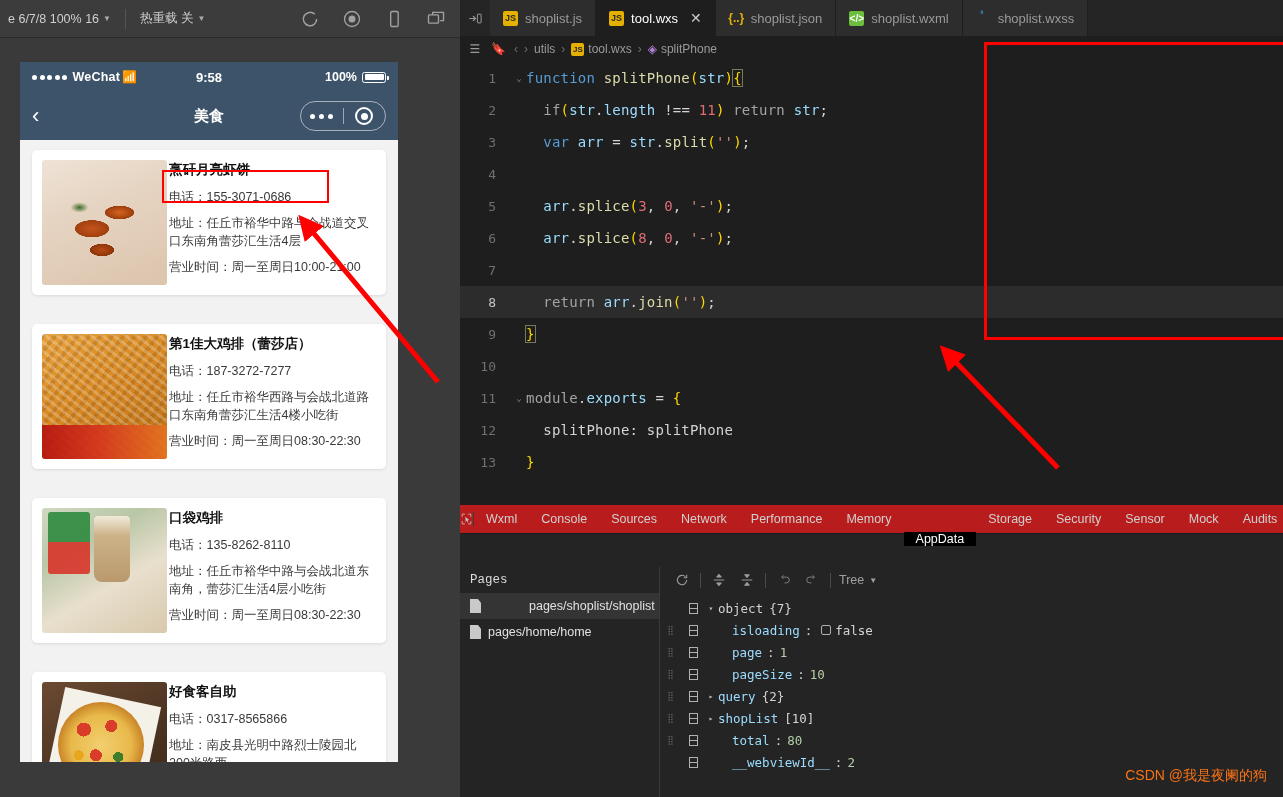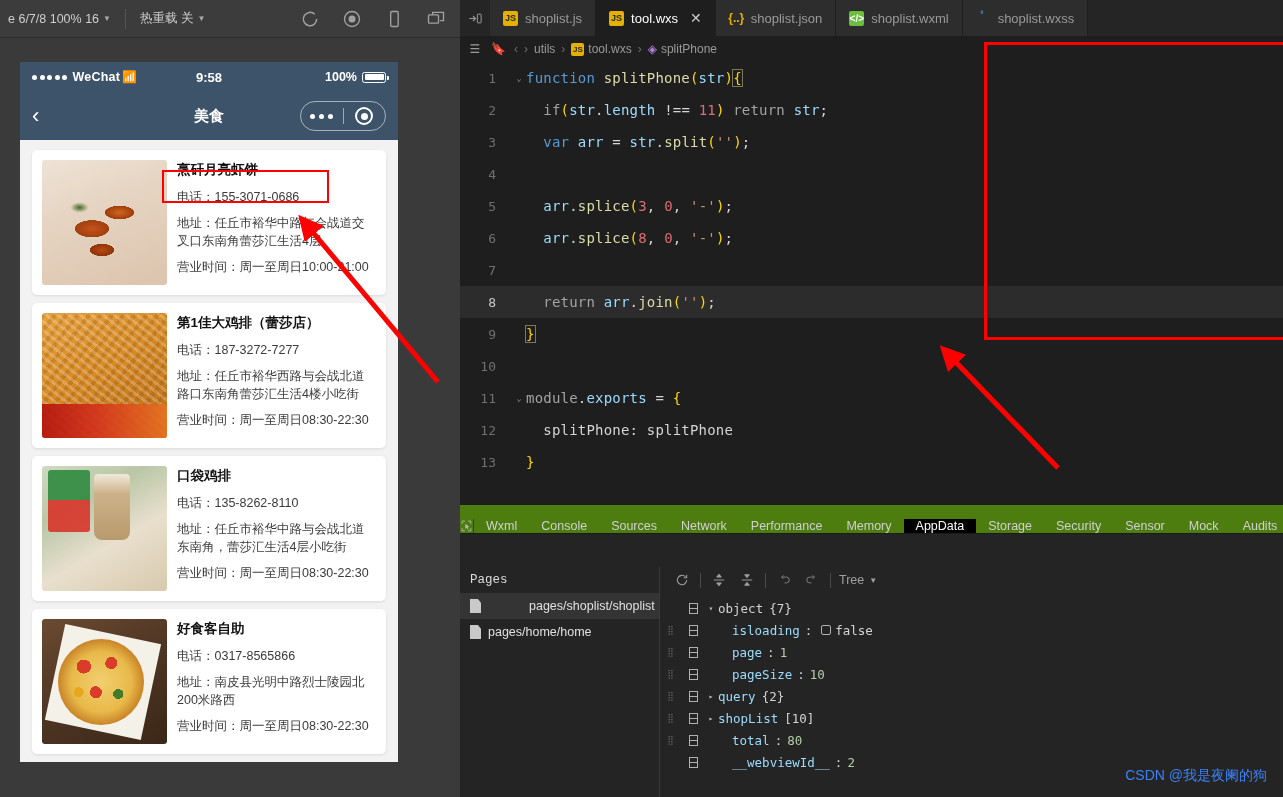--- a/index.html
+++ b/index.html
@@ -62,22 +62,22 @@
   }
   #caps-dots { flex: 1; display: flex; justify-content: center; gap: 4px; }
   #caps-dots i { width: 5px; height: 5px; border-radius: 50%; background: #fff; display: block; }
   #caps-div { width: 1px; height: 16px; background: rgba(255,255,255,.5); }
   #caps-target { flex: 1; display: flex; justify-content: center; }
   .target { width: 18px; height: 18px; border: 2px solid #fff; border-radius: 50%; position: relative; }
   .target::after { content: ""; position: absolute; inset: 3.5px; background: #fff; border-radius: 50%; }
 
   #sim-body { background: #f2f2f2; height: 622px; padding: 10px 12px 0; overflow: hidden; }
   .shop-card {
-    background: #fff; border-radius: 5px; margin-bottom: 8px;
-    padding: 10px; display: flex; gap: 10px;
+    background: #fff; border-radius: 5px; margin-bottom: 29px;
+    padding: 10px; display: flex; gap: 2px;
     box-shadow: 0 1px 3px rgba(0,0,0,.10);
   }
   .shop-thumb { width: 125px; height: 125px; flex: none; border-radius: 3px; overflow: hidden; position: relative; }
   .shop-info { flex: 1; min-width: 0; padding-top: 2px; }
   .shop-title { font-size: 13.5px; font-weight: bold; color: #111; margin-bottom: 9px; line-height: 1.25; }
   .shop-line { font-size: 12.5px; color: #3a3a3a; margin-bottom: 8px; line-height: 1.45; }
 
   
   .art-shrimp { background:
       radial-gradient(ellipse 28px 14px at 40% 55%, #c6531c 0%, #a0400f 60%, transparent 62%),
@@ -158,21 +158,21 @@
                border: 2.5px solid #ff0000; pointer-events: none; z-index: 6; }
   .arrow-svg { position: absolute; pointer-events: none; z-index: 7; }
 
   
   #devtools { position: absolute; left: 0; top: 505px; width: 823px; height: 292px; background: #242424; }
   #dt-tabs-cn { height: 33px; display: flex; align-items: center; gap: 20px; padding: 0 18px;
                 border-bottom: 1px solid #1b1b1b; font-size: 12.5px; color: #8c8c8c; }
   #dt-tabs-cn .cn-tab { padding: 7px 1px 8px; cursor: pointer; }
   #dt-tabs-cn .cn-tab.active { color: #ffffff; border-bottom: 2px solid #ffffff; }
 
-  #dt-tabs-en { height: 29px; display: flex; align-items: flex-end; background: #4d7c0f;
+  #dt-tabs-en { height: 29px; display: flex; align-items: center; background: #b91c1c;
                 border-bottom: 1px solid #1b1b1b; font-size: 12.5px; color: #d0d0d0; }
   #insp-btn { width: 36px; display: flex; align-items: center; justify-content: center; color: #bdbdbd;
               border-right: 1px solid #3a3a3a; }
   .en-tab { display: flex; align-items: center; padding: 0 12px; cursor: pointer; white-space: nowrap; }
   .en-tab.active { background: #000000; color: #ffffff; margin-top: 39px; }
 
   #dt-body { position: absolute; left: 0; top: 62px; right: 0; bottom: 0; display: flex; }
   #pages-col { width: 200px; background: #242424; border-right: 1px solid #3a3a3a; }
   #pages-hdr { height: 26px; display: flex; align-items: center; padding: 0 10px; font-size: 12.5px; color: #dcdcdc; font-family: Liberation Mono, monospace; }
   .page-row { height: 26px; display: flex; align-items: center; gap: 7px; padding: 0 10px; font-size: 12.5px; color: #e0e0e0; cursor: pointer; }
@@ -192,21 +192,21 @@
   .copy-icon::after { content: ""; position: absolute; left: 0; right: 0; top: 4px; height: 1px; background: #b0b0b0; }
   .tw { width: 14px; flex: none; color: #b8b8b8; font-size: 8px; text-align: center; }
   .tkey { color: #9cdcfe; }
   .tpun { color: #d4d4d4; }
   .tnum { color: #b5cea8; }
   .tcount { color: #d4d4d4; }
   .tbool { color: #d4d4d4; }
   .chk { display: inline-block; width: 10px; height: 10px; border: 1px solid #b0b0b0; border-radius: 2px;
          vertical-align: -1px; margin: 0 4px; }
 
-  #watermark { position: absolute; right: 16px; bottom: 12px; color: #3b82f6; font-size: 14px; z-index: 9; }
+  #watermark { position: absolute; right: 16px; bottom: 12px; color: #f97316; font-size: 14px; z-index: 9; }
 </style>
 </head>
 <body>
 
 <div id="app">
 
   <div id="left-pane">
 
     <div id="sim-toolbar">
       <div class="tb-select">

